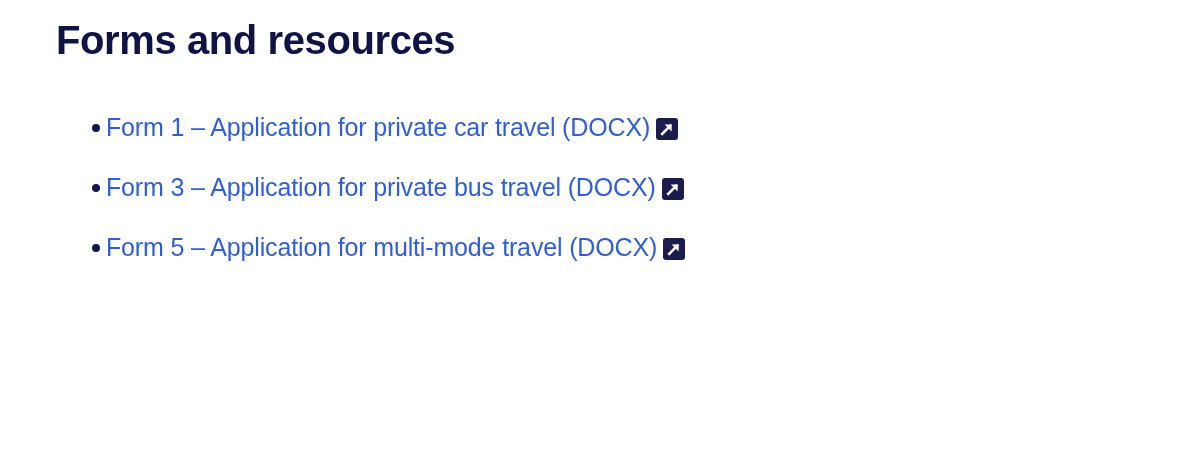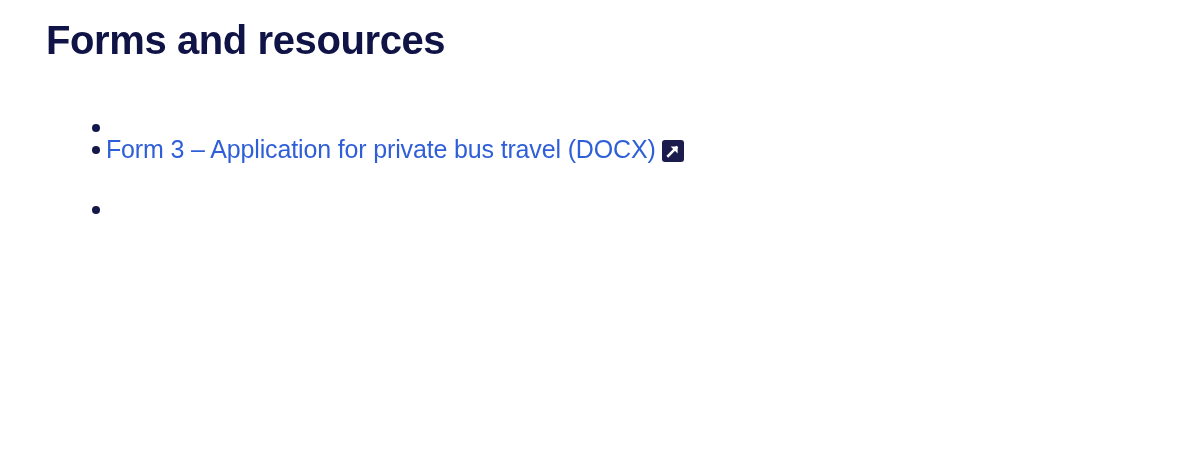--- a/index.html
+++ b/index.html
@@ -19,21 +19,21 @@
   .page {
     position: relative;
     width: 1200px;
     height: 461px;
     background: #ffffff;
     box-sizing: border-box;
   }
 
   .page-title {
     position: absolute;
-    left: 46px;
+    left: 56px;
     top: 16px;
     margin: 0;
     font-size: 40px;
     line-height: 48px;
     font-weight: 700;
     letter-spacing: -0.4px;
     color: #101346;
     white-space: nowrap;
   }
 
@@ -101,30 +101,38 @@
 <body>
 
 <div class="page">
 
   <h1 class="page-title">Forms and resources</h1>
 
   <ul class="forms-list">
 
     <li>
       <span class="bullet-marker"></span>
+      <span class="link-wrap"><a class="form-link" href="#">Form 1 – Application for private car travel (DOCX)</a><span class="external-link-icon"><svg viewBox="0 0 22 22" xmlns="http://www.w3.org/2000/svg" aria-hidden="true">
+              <path d="M6.2 15.8 L14.4 7.6" stroke="#ffffff" stroke-width="2.6" stroke-linecap="square"></path>
+              <path d="M8.6 6.4 L15.6 6.4 L15.6 13.4 Z" fill="#ffffff"></path>
+            </svg></span></span>
     </li>
 
     <li>
       <span class="bullet-marker"></span>
       <span class="link-wrap"><a class="form-link" href="#">Form 3 – Application for private bus travel (DOCX)</a><span class="external-link-icon"><svg viewBox="0 0 22 22" xmlns="http://www.w3.org/2000/svg" aria-hidden="true">
               <path d="M6.2 15.8 L14.4 7.6" stroke="#ffffff" stroke-width="2.6" stroke-linecap="square"></path>
               <path d="M8.6 6.4 L15.6 6.4 L15.6 13.4 Z" fill="#ffffff"></path>
             </svg></span></span>
     </li>
 
 
 
     <li>
       <span class="bullet-marker"></span>
+      <span class="link-wrap"><a class="form-link" href="#">Form 5 – Application for multi-mode travel (DOCX)</a><span class="external-link-icon"><svg viewBox="0 0 22 22" xmlns="http://www.w3.org/2000/svg" aria-hidden="true">
+              <path d="M6.2 15.8 L14.4 7.6" stroke="#ffffff" stroke-width="2.6" stroke-linecap="square"></path>
+              <path d="M8.6 6.4 L15.6 6.4 L15.6 13.4 Z" fill="#ffffff"></path>
+            </svg></span></span>
     </li>
 
   </ul>
 </div>
 
 </body></html>

